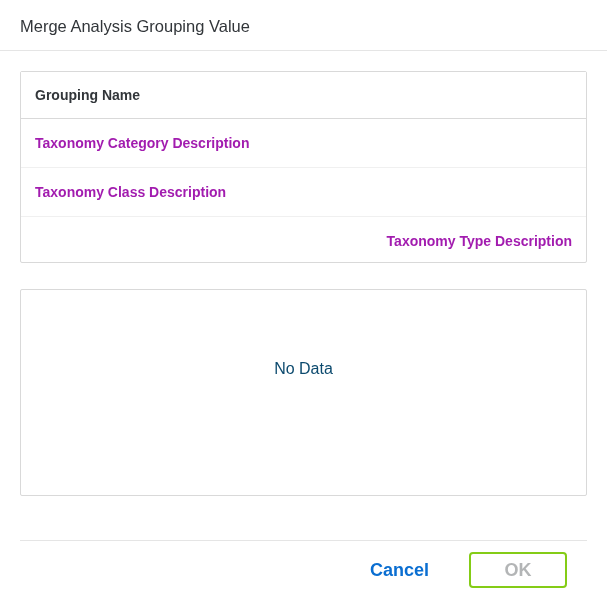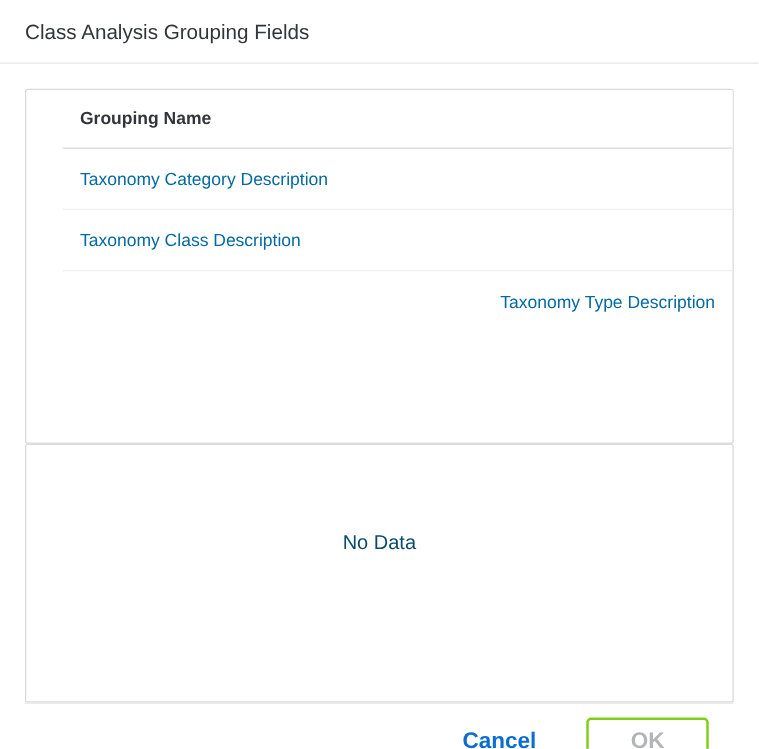--- a/index.html
+++ b/index.html
@@ -34,22 +34,22 @@
     flex: 1;
     box-sizing: border-box;
   }
   .panel {
     border: 1px solid #d9d9d9;
     border-radius: 2px;
     box-sizing: border-box;
     background: #ffffff;
   }
   .panel.name-panel {
-    height: 284px;
-    padding-left: 29px;
+    height: 192px;
+    margin-bottom: 26px;
   }
   .panel.value-panel {
     height: 207px;
   }
   .panel-header {
     padding: 14px 14px;
     border-bottom: 1px solid #d9d9d9;
     background: #ffffff;
   }
   .panel-header-text {
@@ -59,22 +59,23 @@
   }
   .list {
     list-style: none;
     margin: 0;
     padding: 0;
   }
   .list-item {
     padding: 16px 14px;
     border-bottom: 1px solid #f0f0f0;
     font-size: 14px;
-    color: #0369a1;
+    color: #a21caf;
     cursor: pointer;
+    font-weight: bold;
   }
   .list-item:last-child {
     border-bottom: none;
     text-align: right;
   }
   .no-data-area {
     height: 157px;
     display: flex;
     align-items: center;
     justify-content: center;
@@ -120,21 +121,21 @@
   .btn-ok:disabled {
     cursor: default;
   }
 </style>
 </head>
 <body>
 
 <div class="dialog">
 
   <div class="header">
-    <h1 class="header-title">Class Analysis Grouping Fields</h1>
+    <h1 class="header-title">Merge Analysis Grouping Value</h1>
   </div>
 
   <div class="content">
 
     <div class="panel name-panel">
       <div class="panel-header">
         <span class="panel-header-text">Grouping Name</span>
       </div>
       <ul class="list">
         <li class="list-item">

